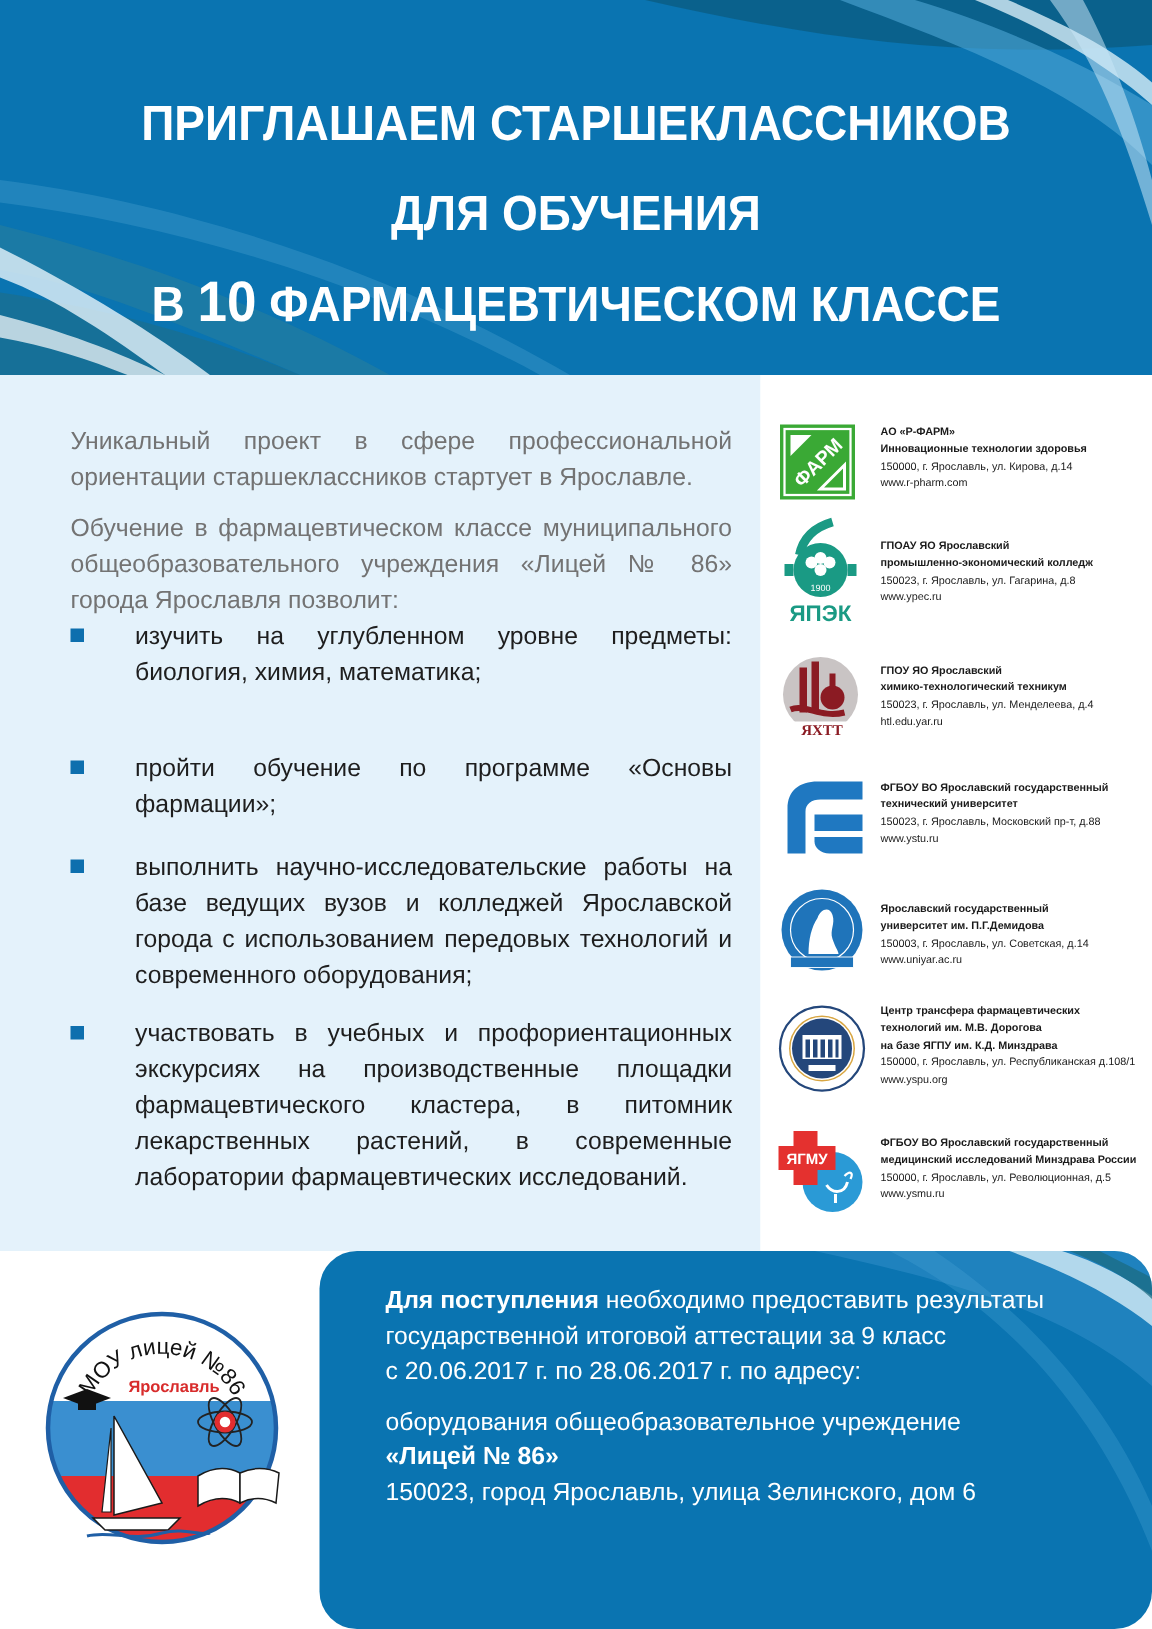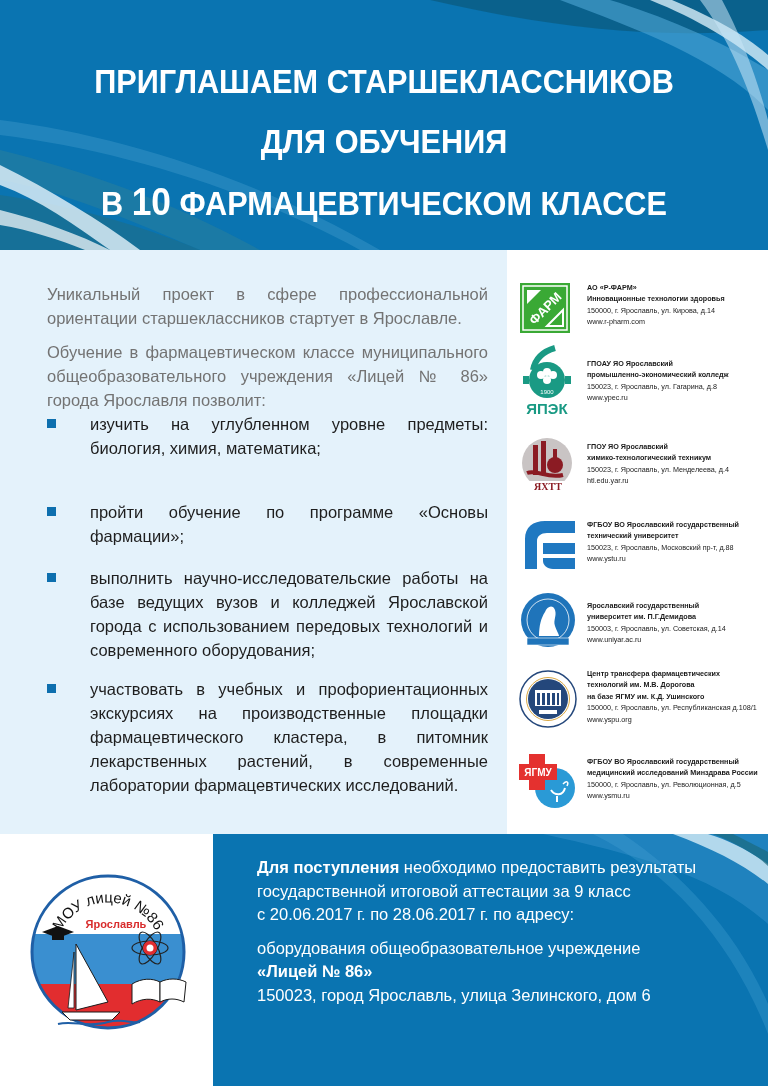--- a/index.html
+++ b/index.html
@@ -53,21 +53,21 @@
   .partner .info { position: absolute; left: 80px; width: 181px; font-size: 7.2px; line-height: 11.4px; color: #1a1a1a; white-space: nowrap; }
   .partner .info .nm { font-weight: bold; display: block; }
   .partner .info .ln { display: block; }
 
   
   .bottom-left {
     position: absolute; left: 0; top: 834px; width: 213px; height: 252px; background: #ffffff;
   }
   .bottom-right {
     position: absolute; left: 213px; top: 834px; width: 555px; height: 252px;
-    background: #0a74b1; overflow: hidden;
+    background: #0a74b1; overflow: hidden; border-radius: 25px;
   }
   .bottom-right svg.waves2 { position: absolute; left: 0; top: 0; }
   .admission {
     position: absolute; left: 44px; top: 22px; width: 500px;
     color: #ffffff; font-size: 16.5px; line-height: 23.5px;
   }
   .admission b { font-weight: bold; }
   .admission .gap { height: 10px; }
 </style>
 </head>
@@ -214,21 +214,21 @@
       <rect x="20" y="25" width="3" height="12" fill="#24477b"></rect>
       <rect x="25" y="25" width="3" height="12" fill="#24477b"></rect>
       <rect x="30" y="25" width="3" height="12" fill="#24477b"></rect>
       <rect x="35" y="25" width="3" height="12" fill="#24477b"></rect>
       <rect x="40" y="25" width="2" height="12" fill="#24477b"></rect>
       <rect x="22" y="42" width="18" height="4" fill="#ffffff"></rect>
     </svg>
     <div class="info" style="top:0;">
       <span class="nm">Центр трансфера фармацевтических</span>
       <span class="nm">технологий им. М.В. Дорогова</span>
-      <span class="nm">на базе ЯГМУ им. К.Д. Ушинского</span>
+      <span class="nm">на базе ЯГПУ им. К.Д. Минздрава</span>
       <span class="ln">150000, г. Ярославль, ул. Республиканская д.108/1</span>
       <span class="ln">www.yspu.org</span>
     </div>
   </div>
 
   <div class="partner" style="top:500px;">
     <svg class="logo" viewBox="0 0 62 62" style="top:0;">
       <circle cx="38" cy="38" r="20" fill="#2a9ad6"></circle>
       <path d="M12 4 L28 4 L28 14 L40 14 L40 30 L28 30 L28 40 L12 40 L12 30 L2 30 L2 14 L12 14 Z" fill="#e4312f"></path>
       <text x="21" y="26" fill="#ffffff" font-size="10" font-weight="bold" font-family="Liberation Sans, sans-serif" text-anchor="middle">ЯГМУ</text>

